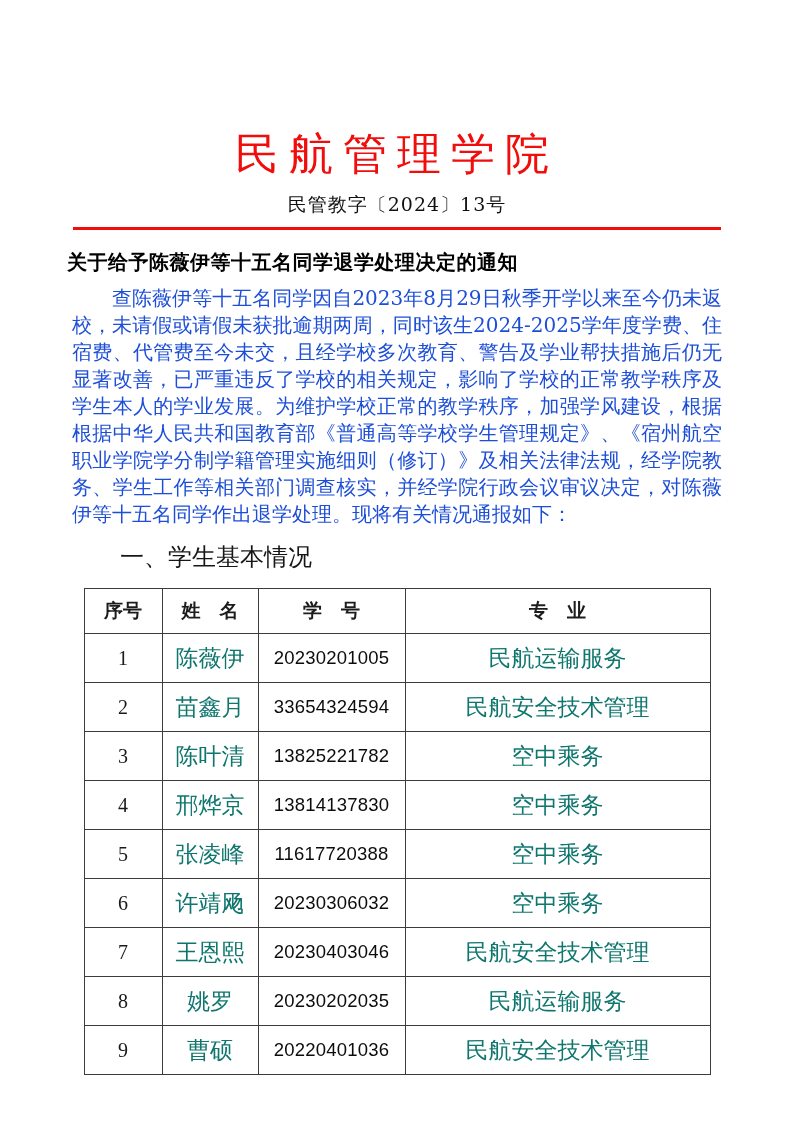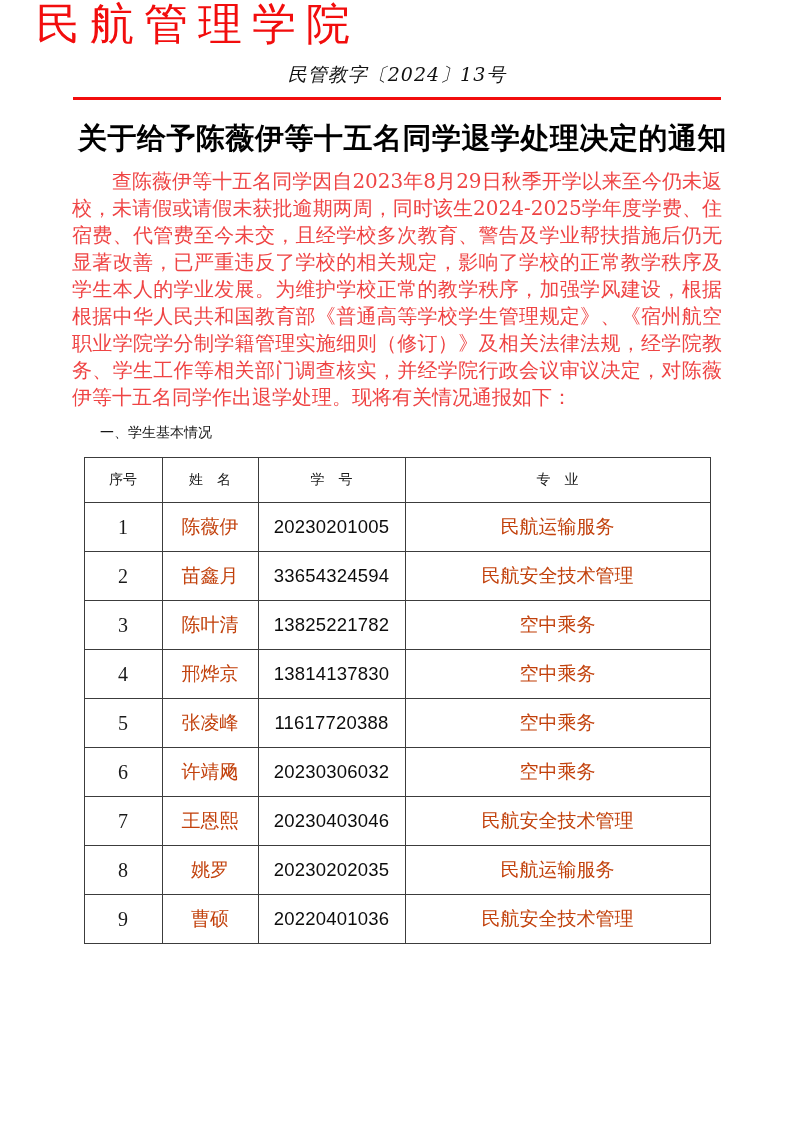--- a/index.html
+++ b/index.html
@@ -11,64 +11,65 @@
     font-family: "DejaVu Serif", "Liberation Serif", serif;
     color: var(--ink);
     overflow: hidden;
   }
   .page {
     position: relative;
     width: 794px; height: 1122px;
     padding: 0 36px;
   }
   .org-title {
+    margin-top: 130px;
+    text-align: center;
     color: var(--accent);
     font-size: 44px;
     font-weight: 400;
     letter-spacing: 10px;
     line-height: 1.1;
     white-space: nowrap;
   }
   .doc-number {
     margin-top: 14px;
     text-align: center;
     font-size: 19px;
     letter-spacing: 1px;
     color: #111;
-    font-style: italic;
   }
   .red-rule {
     width: 648px;
     height: 3px;
     background: var(--accent);
     margin: 9px auto 0 auto;
   }
   .notice-title {
     margin: 19px auto 0 auto;
     width: 660px;
-    text-align: right;
-    font-size: 29px;
+    text-align: left;
+    font-size: 20px;
     font-weight: 700;
     letter-spacing: 0.5px;
     color: #000;
   }
   .notice-body {
     width: 650px;
     margin: 9px auto 0 auto;
     font-size: 20px;
     line-height: 27px;
     text-align: justify;
     text-justify: inter-ideograph;
     text-indent: 2em;
-    color: #ef4444;
+    color: #1d4ed8;
   }
   .section-heading {
     width: 650px;
     margin: 13px auto 0 auto;
-    font-size: 14px;
+    font-size: 24px;
     text-indent: 2em;
     color: #161616;
   }
   table.students {
     width: 626px;
     margin: 15px auto 0 auto;
     border-collapse: collapse;
     table-layout: fixed;
   }
   table.students col.c-no  { width: 78px; }
@@ -78,30 +79,30 @@
   table.students th, table.students td {
     border: 1.6px solid var(--line);
     text-align: center;
     vertical-align: middle;
     padding: 0;
     overflow: hidden;
     white-space: nowrap;
   }
   table.students thead th {
     height: 45px;
-    font-size: 14px;
-    font-weight: 400;
+    font-size: 19px;
+    font-weight: 700;
     color: #1c1c1c;
   }
   table.students tbody td { height: 49px; }
   td.no-cell {
     font-family: "Liberation Serif", "DejaVu Serif", serif;
     font-size: 20px;
   }
-  td.name-cell, td.major-cell { font-size: 19px; color: #c2410c; }
+  td.name-cell, td.major-cell { font-size: 23px; color: #0f766e; }
   td.id-cell {
     font-family: "Liberation Sans", "DejaVu Sans", sans-serif;
     font-weight: 400;
     font-size: 18.5px;
     color: #0c0c0c;
     letter-spacing: 0.2px;
   }
 </style>
 </head>
 <body>

